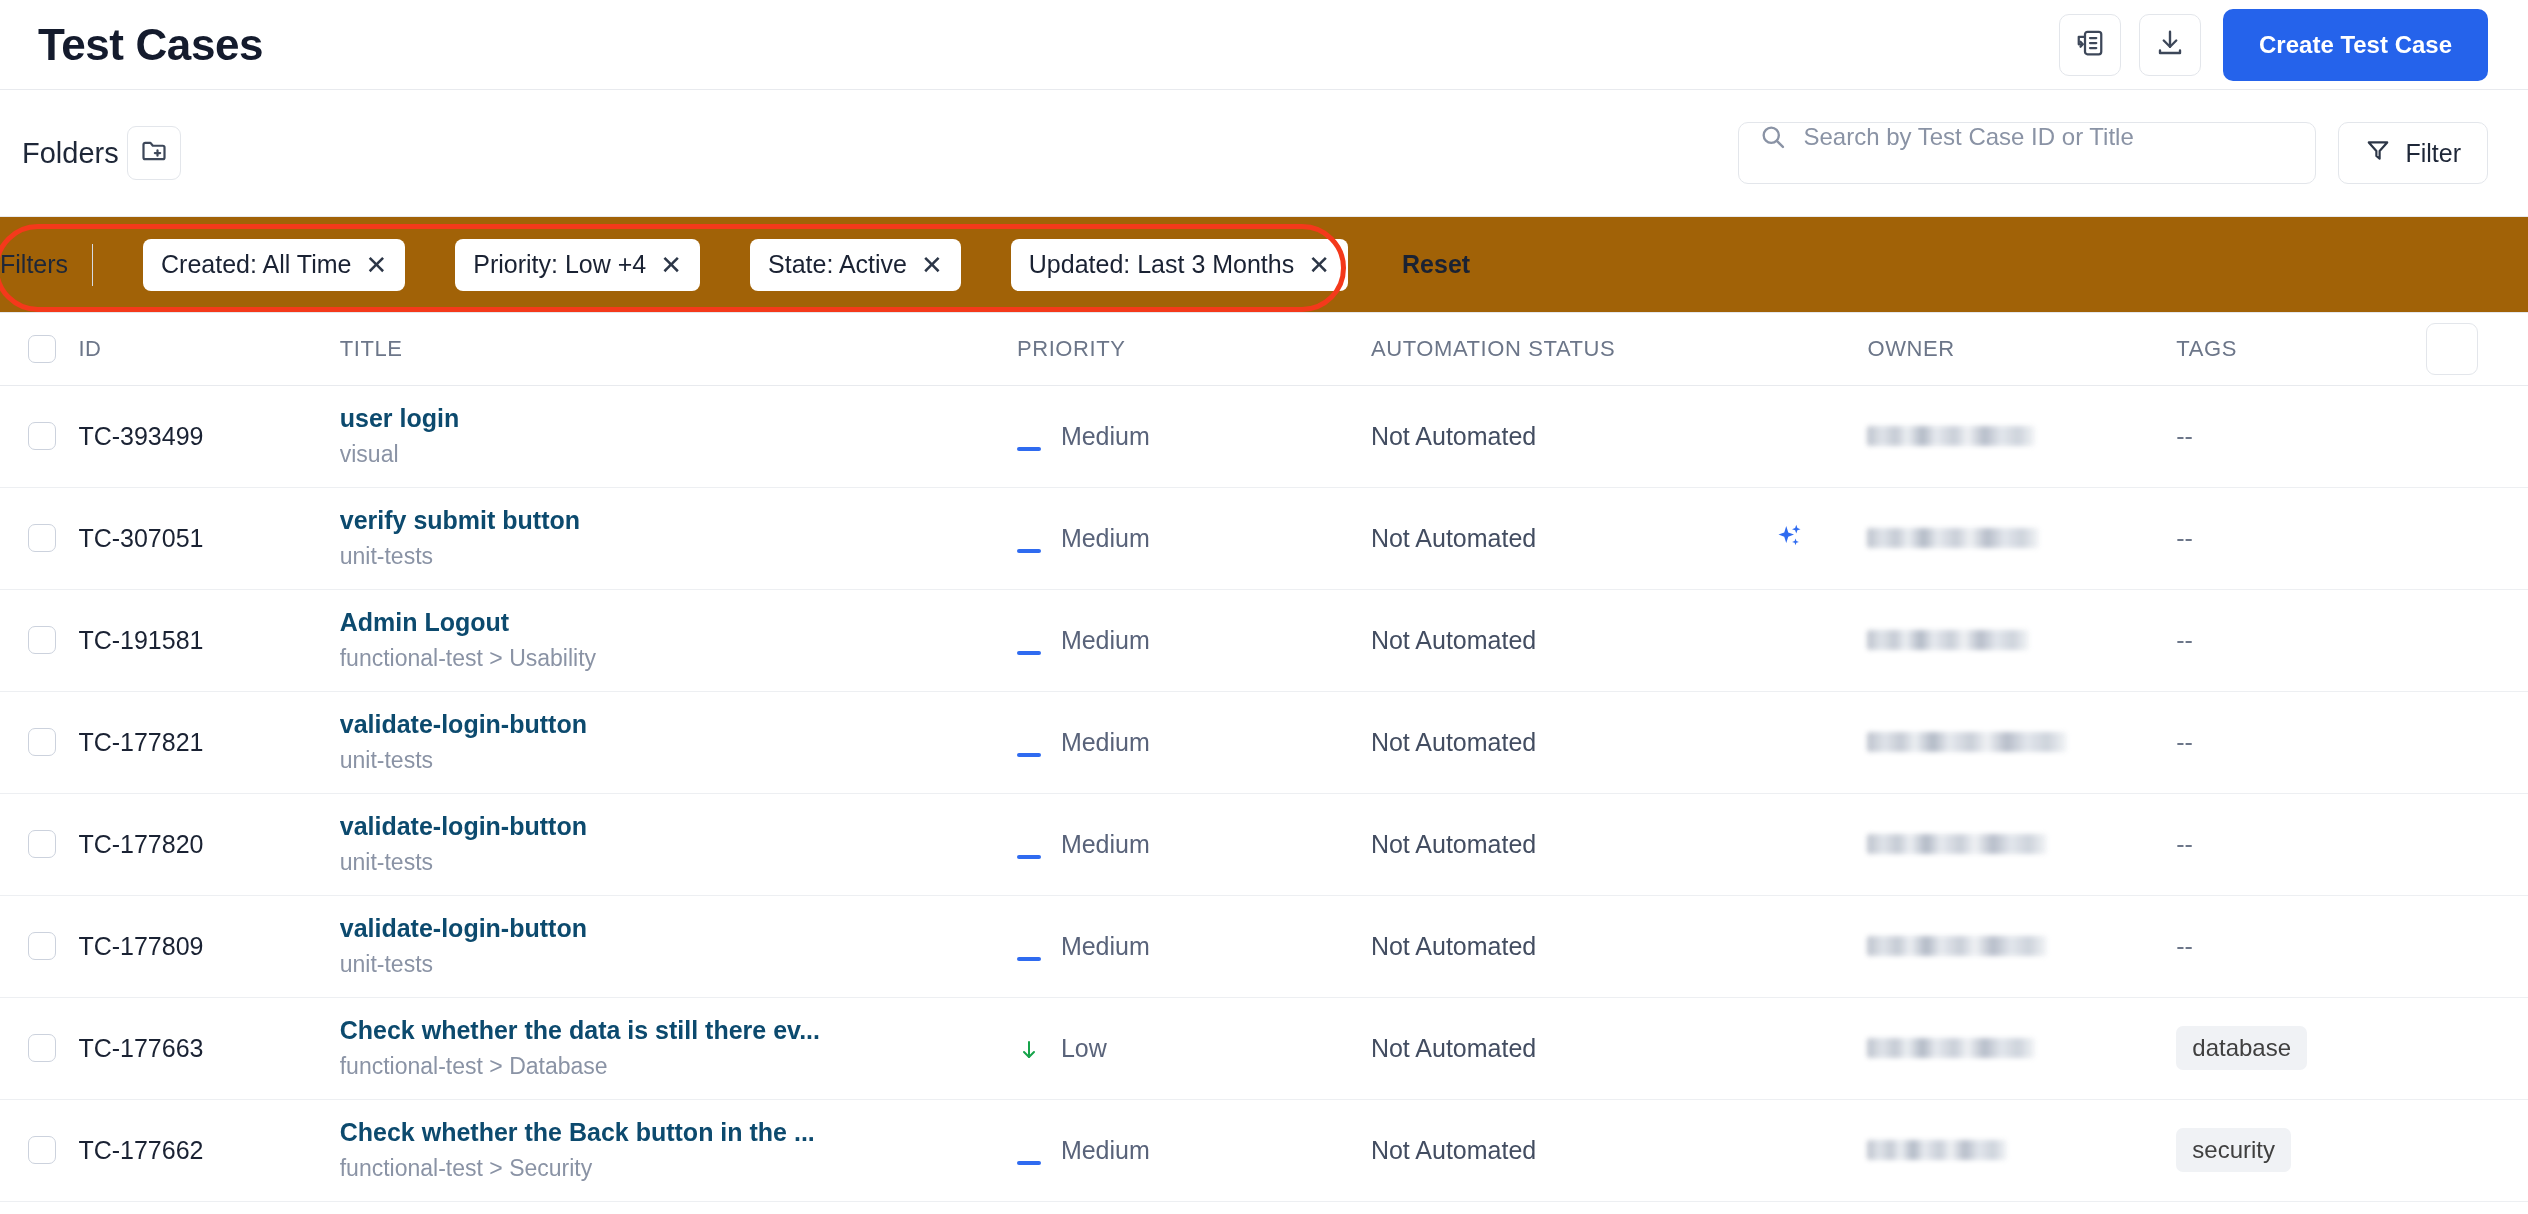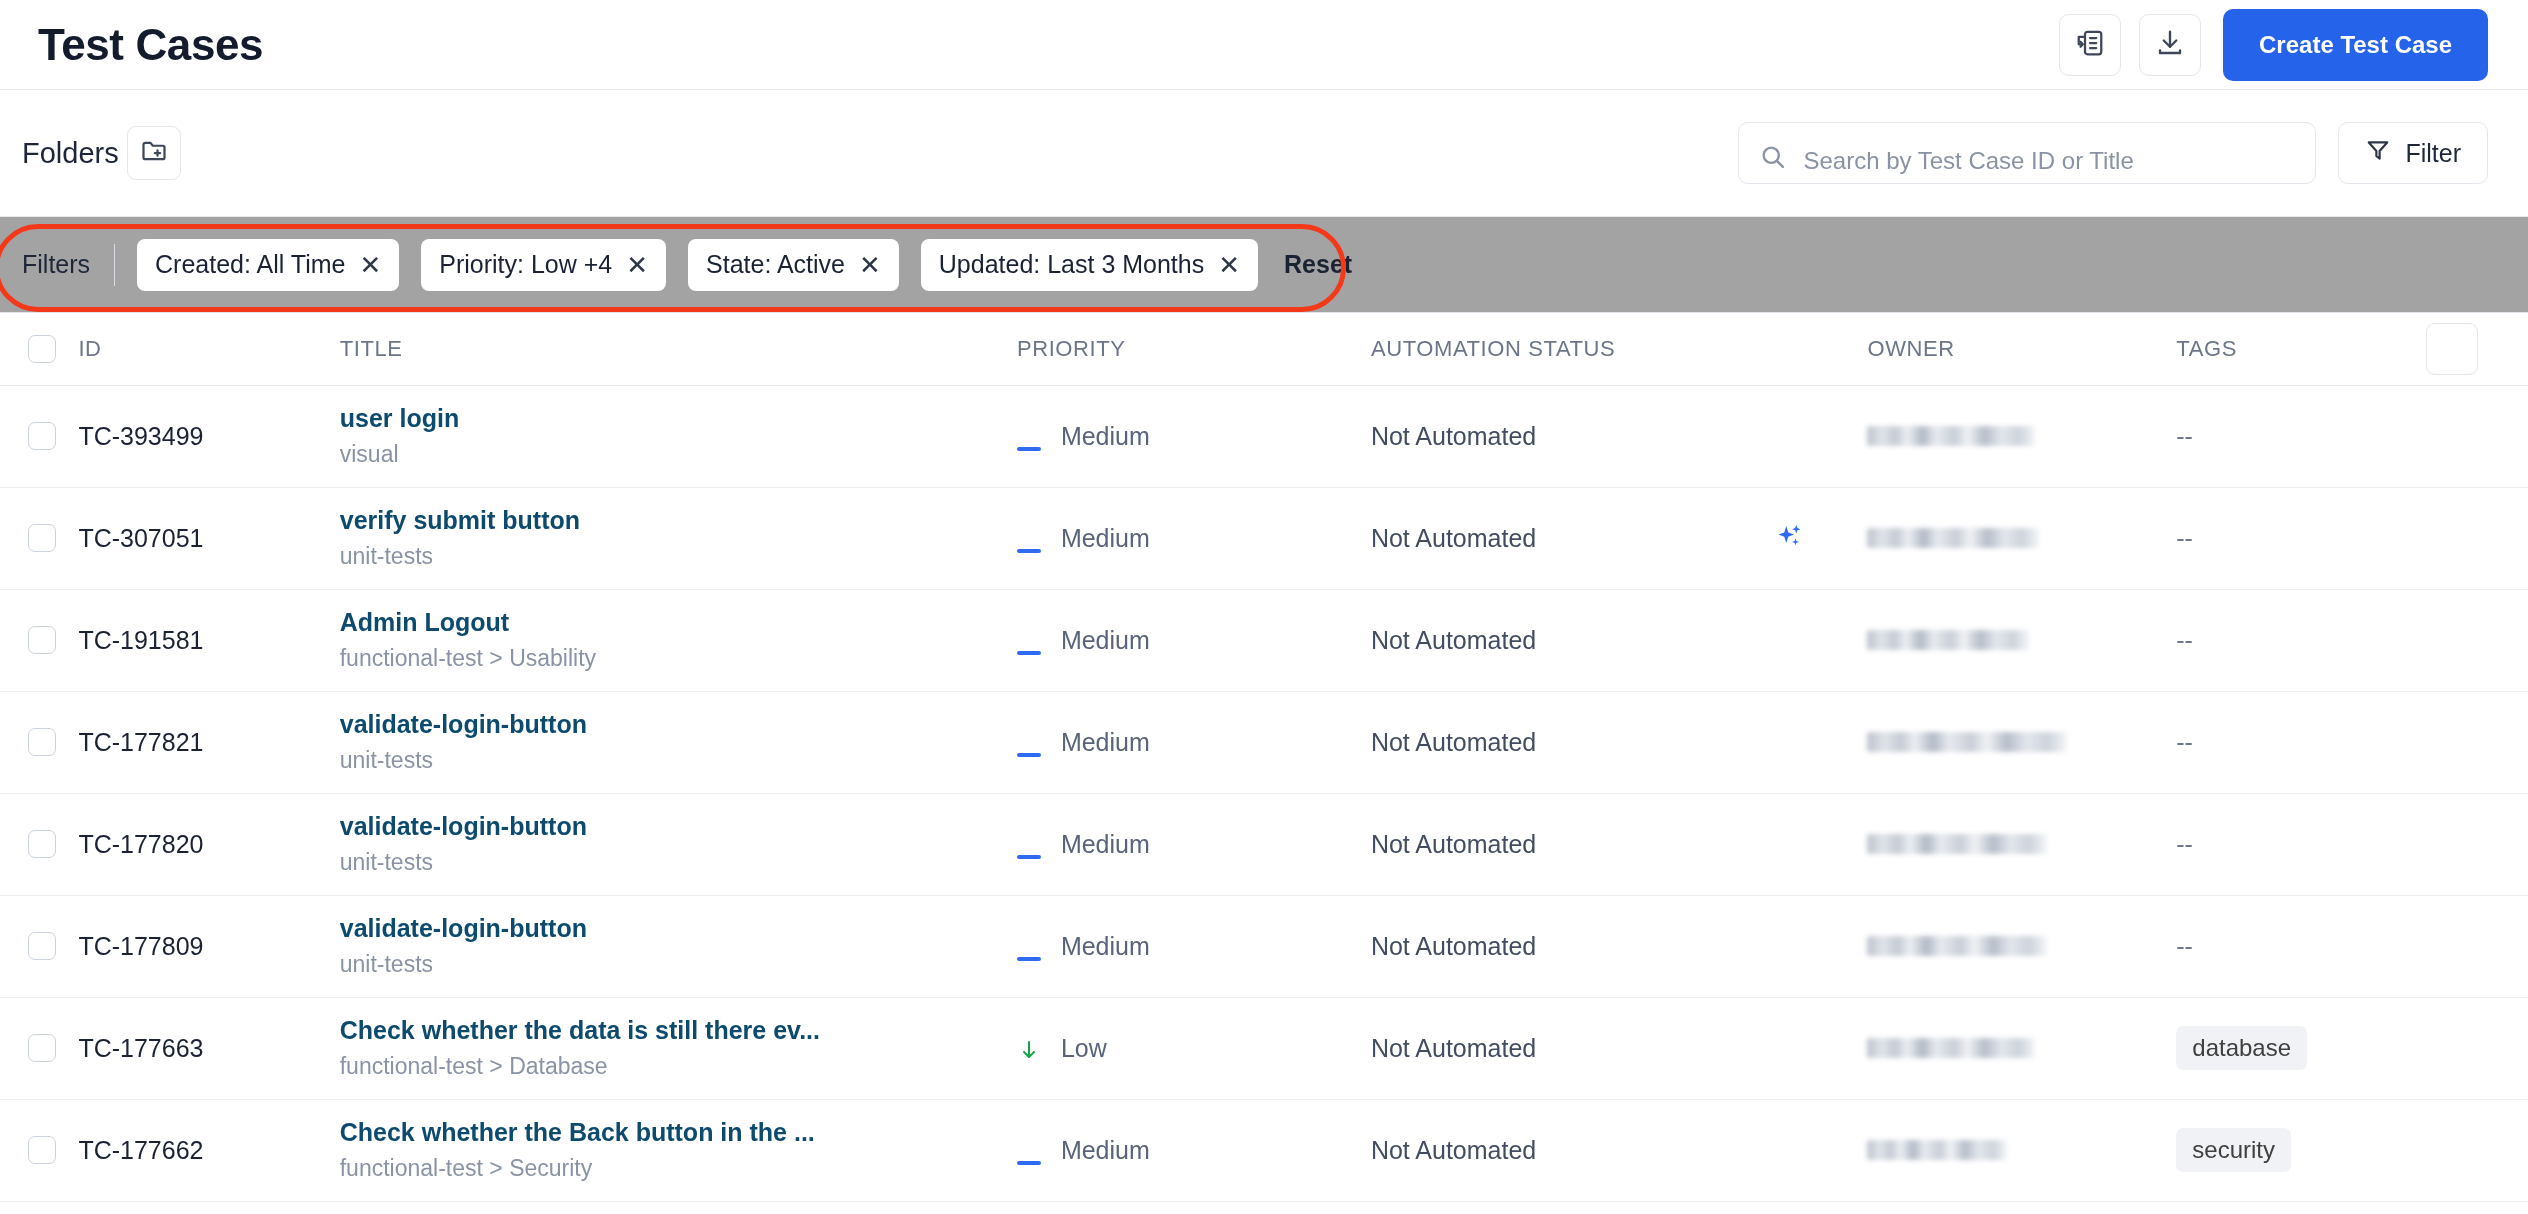--- a/index.html
+++ b/index.html
@@ -72,22 +72,22 @@
     border-radius: 9px;
     background: #fff;
     display: flex; align-items: center; justify-content: center;
     cursor: pointer;
   }
   .subbar-spacer { flex: 1; }
   .search-box {
     width: 578px; height: 62px;
     border: 1.5px solid #e3e6eb;
     border-radius: 10px;
-    display: flex; align-items: flex-end;
-    padding: 8px 20px;
+    display: flex; align-items: flex-start;
+    padding: 0 20px;
     background: #fff;
   }
   .search-box input {
     border: none; outline: none;
     font-size: 24px;
     color: #1e2738;
     font-family: "Liberation Sans", sans-serif;
     margin-left: 16px;
     width: 100%;
     background: transparent;
@@ -103,24 +103,24 @@
     margin-left: 22px;
     cursor: pointer;
     font-size: 25px;
     color: #1e2738;
   }
   .filter-btn .lbl { margin-left: 14px; }
 
   
   .filters-bar {
     height: 96px;
-    background: #a3a3a3;
+    background: #a16207;
     border-bottom: 1.5px solid #e4e7ec;
     display: flex; align-items: center;
-    padding-left: 22px;
+    gap: 28px;
   }
   .filters-word {
     font-size: 25px;
     color: #1e2738;
     padding-right: 24px;
     margin-right: 0;
     border-right: 1.5px solid #d7dbe2;
     height: 42px;
     display: flex; align-items: center;
   }

